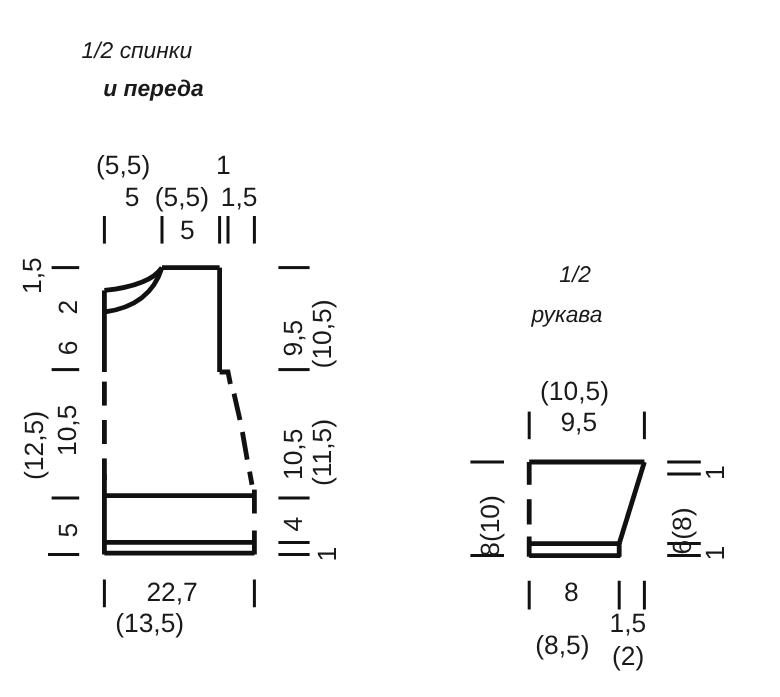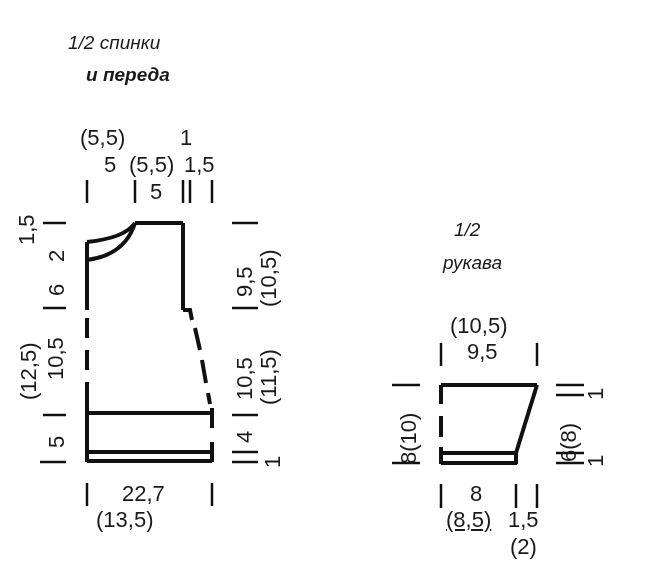--- a/index.html
+++ b/index.html
@@ -120,27 +120,27 @@
 <div class="lbl dim vert" style="left:234px; top:297px;">9,5</div>
 <div class="lbl dim vert" style="left:258px; top:307px;">(10,5)</div>
 <div class="lbl dim vert" style="left:234px; top:400px;">10,5</div>
 <div class="lbl dim vert" style="left:258px; top:405px;">(11,5)</div>
 <div class="lbl dim vert" style="left:234px; top:443px;">4</div>
 <div class="lbl dim vert" style="left:262px; top:468px;">1</div>
 
 <div class="lbl dim" style="left:122px; top:483px;">22,7</div>
 <div class="lbl dim" style="left:96px; top:509px;">(13,5)</div>
 
-<div class="lbl title" style="left:454px; top:220px;">1/2</div>
+<div class="lbl title" style="left:466px; top:220px;">1/2</div>
 <div class="lbl title" style="left:443px; top:253px;">рукава</div>
 
 <div class="lbl dim" style="left:450px; top:315px;">(10,5)</div>
 <div class="lbl dim" style="left:467px; top:341px;">9,5</div>
 
 <div class="lbl dim vert" style="left:398px; top:464px;">8(10)</div>
 <div class="lbl dim vert" style="left:558px; top:462px;">6(8)</div>
 <div class="lbl dim vert" style="left:585px; top:400px;">1</div>
 <div class="lbl dim vert" style="left:585px; top:467px;">1</div>
 
 <div class="lbl dim" style="left:470px; top:483px;">8</div>
-<div class="lbl dim" style="left:446px; top:509px;text-decoration:underline;">(8,5)</div>
+<div class="lbl dim" style="left:446px; top:527px;">(8,5)</div>
 <div class="lbl dim" style="left:508px; top:509px;">1,5</div>
 <div class="lbl dim" style="left:510px; top:536px;">(2)</div>
 
 </body></html>

